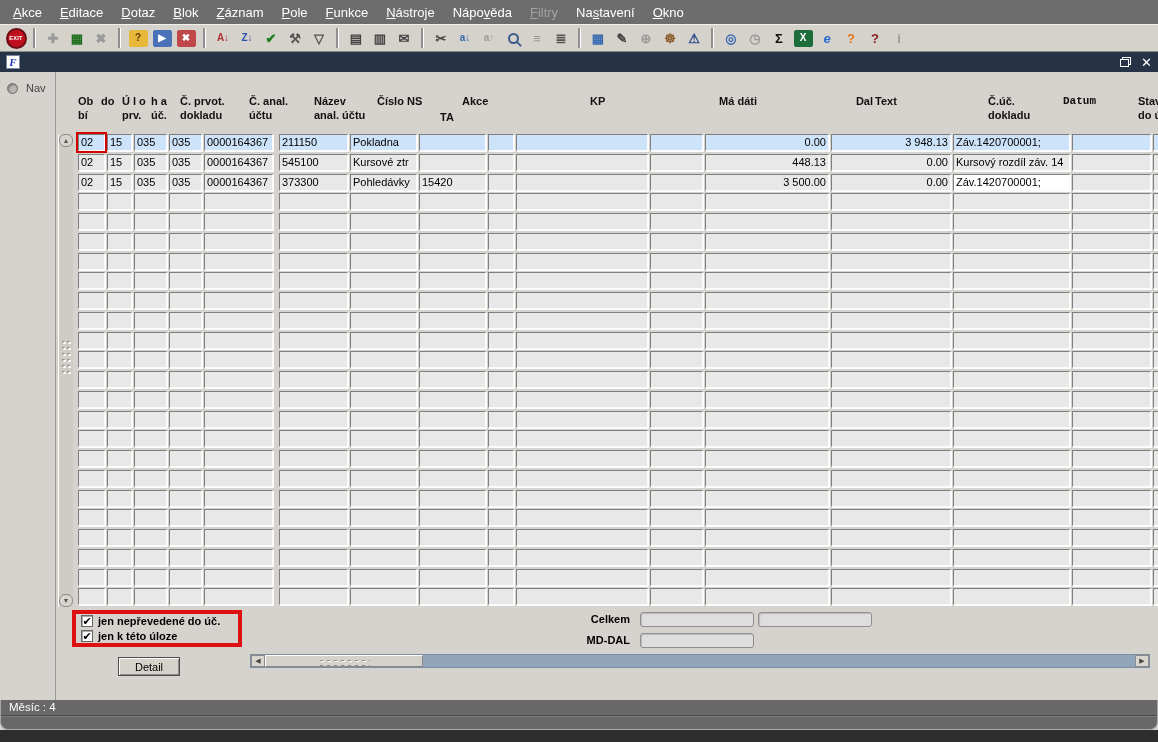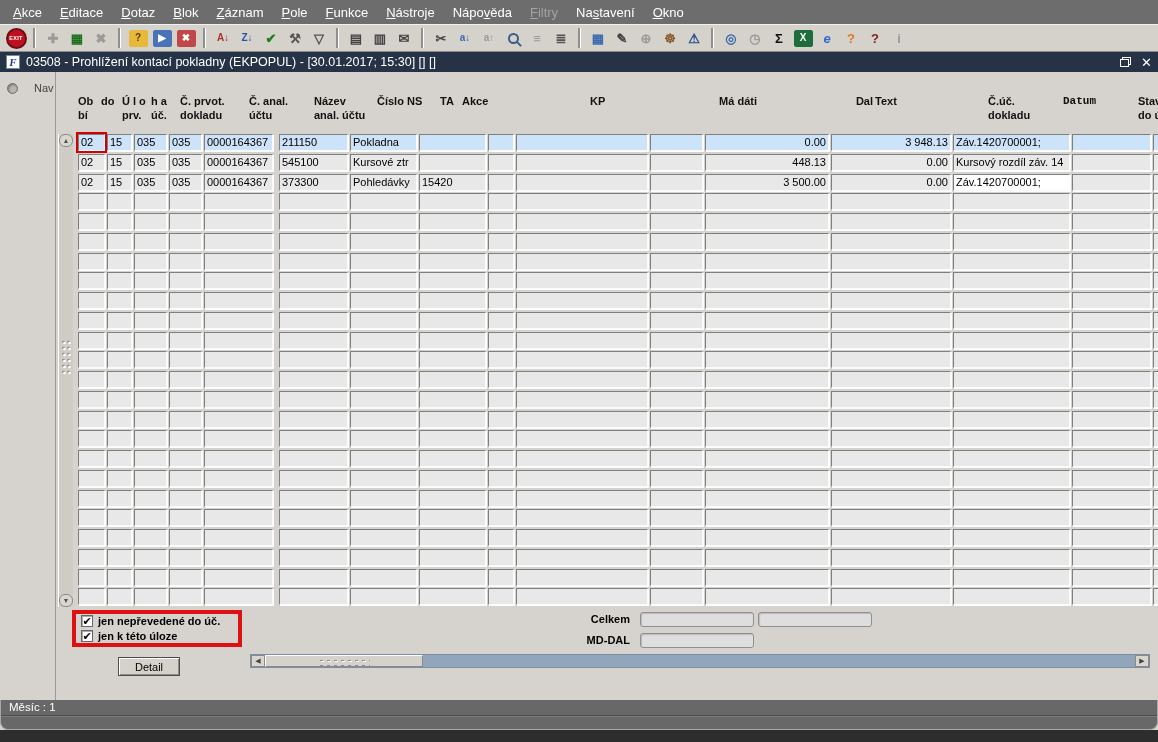--- a/index.html
+++ b/index.html
@@ -39,21 +39,21 @@
               font-family:"Liberation Serif",serif;box-sizing:border-box;}
   #title-text{color:#fff;font-size:12.5px;white-space:nowrap;}
   #title-buttons{margin-left:auto;display:flex;align-items:center;gap:10px;}
   .win-restore{position:relative;width:11px;height:10px;}
   .win-restore .b1{position:absolute;right:0;top:0;width:7px;height:6px;border:1px solid #fff;}
   .win-restore .b2{position:absolute;left:0;bottom:0;width:7px;height:6px;border:1px solid #fff;background:#263246;}
   .win-close{color:#fff;font-size:13px;line-height:1;}
   
   #content{position:absolute;left:0;top:72px;width:1158px;height:628px;background:#d6d3ce;overflow:hidden;}
   #sidebar{position:absolute;left:0;top:0;width:56px;height:628px;border-right:1px solid #9a9a9a;box-sizing:border-box;}
-  #nav-radio{position:absolute;left:7px;top:10px;display:flex;align-items:center;gap:16px;}
+  #nav-radio{position:absolute;left:7px;top:10px;display:flex;align-items:center;gap:8px;}
   #nav-radio .rb{width:11px;height:11px;border-radius:50%;background:#b9b6b0;
                  border:1px solid #6e6e6e;box-shadow:inset 1px 1px 2px #777;box-sizing:border-box;}
   #nav-radio .lbl{font-size:11px;color:#444;}
   
   #grid-header{position:absolute;left:78px;top:22px;display:flex;}
   .hcol{font-size:11px;font-weight:bold;color:#111;line-height:14px;margin-right:2px;
         white-space:nowrap;overflow:visible;}
   .hcol.gap{margin-right:6px;}
   .hcol.right{text-align:right;}
   
@@ -242,21 +242,20 @@
       <div class="tb-btn">
         <span class="tb-glyph" style="color: rgb(138, 32, 32);">?</span>
       </div>
       <div class="tb-btn">
         <span class="tb-glyph" style="color: rgb(154, 154, 154);">i</span>
       </div>
     </div>
 
   <div id="titlebar">
     <div id="title-icon">F</div>
-    <div id="title-text">03508 - Prohlížení kontací pokladny (EKPOPUL) - [30.01.2017; 15:30] [] []</div>
     <div id="title-buttons">
       <div class="win-restore">
         <span class="b1"></span>
           <span class="b2"></span>
       </div>
       <div class="win-close">✕</div>
     </div>
   </div>
 
   <div id="content">
@@ -294,21 +293,21 @@
           <div>účtu</div>
         </div>
         <div class="hcol" style="width: 61px;">
           <div>Název</div>
           <div>anal. účtu</div>
         </div>
         <div class="hcol" style="width: 61px;">
           <div>Číslo NS</div>
           <div></div>
         </div>
-        <div class="hcol" style="width: 20px;">
+        <div class="hcol" style="width: 20px; margin-top: 16px;">
           <div>TA</div>
           <div></div>
         </div>
         <div class="hcol" style="width: 126px;">
           <div>Akce</div>
           <div></div>
         </div>
         <div class="hcol" style="width: 47px;">
           <div>KP</div>
           <div></div>
@@ -807,18 +806,18 @@
           <div class="dots"></div>
         </div>
       <div style="flex:1;"></div>
       <div class="arrow">▶</div>
     </div>
 
   </div>
 
   <div id="statusbar">
     <div id="status-line1">
-      <span class="st-text" style="left:8px;">Měsíc : 1</span>
+      <span class="st-text" style="left:8px;">Měsíc : 4</span>
     </div>
   </div>
   <div id="bottomstrip"></div>
 
 </div>
 
 </body></html>

